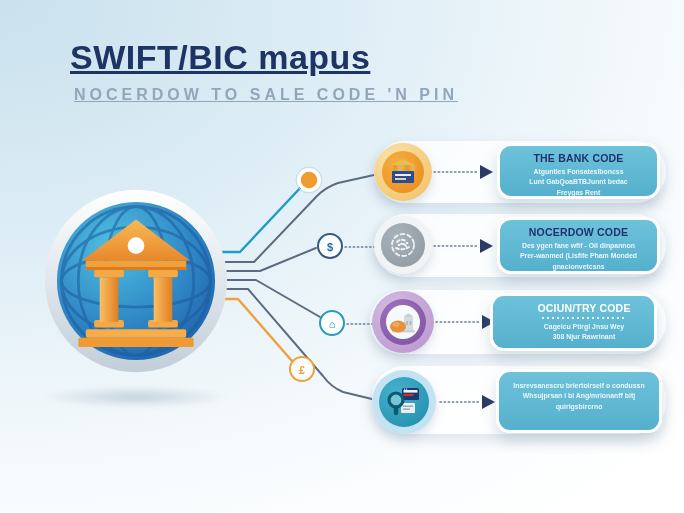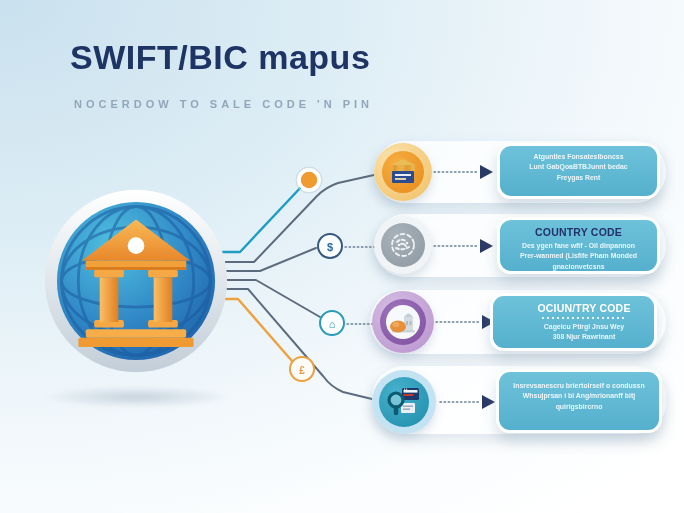--- a/index.html
+++ b/index.html
@@ -4,30 +4,30 @@
 <style>
   html,body{margin:0;padding:0;}
   body{
     width:684px;height:513px;position:relative;overflow:hidden;
     font-family:"Liberation Sans", sans-serif;
     background:radial-gradient(140% 130% at 0% 0%, #c9e1ee 0%, #ddedf5 35%, #f0f7fb 62%, #fbfdfe 82%, #ffffff 100%);
   }
   .abs{position:absolute;}
   
   .title{left:70px;top:38px;font-size:34px;font-weight:bold;color:#1d3464;letter-spacing:.5px;}
-  .subtitle{left:74px;top:86px;font-size:11px;font-weight:600;color:#92a6ba;letter-spacing:4px;margin-top:12px;}
+  .subtitle{left:74px;top:86px;font-size:16px;font-weight:600;color:#92a6ba;letter-spacing:4px;}
   
   .row-panel{background:rgba(255,255,255,.78);border-radius:32px;box-shadow:0 6px 14px rgba(125,150,175,.22);}
   .panel-1{left:374px;top:141px;width:292px;height:62px;}
   .panel-2{left:374px;top:214px;width:292px;height:63px;}
   .panel-3{left:370px;top:290px;width:296px;height:64px;}
   .panel-4{left:372px;top:366px;width:294px;height:68px;}
   
   .layer{left:0;top:0;width:684px;height:513px;pointer-events:none;}
-  .z1{z-index:1;} .z2{z-index:2;} .z3{z-index:3;} .z4{z-index:4;}
+  .z1{z-index:1;} .z2{z-index:2;text-decoration:underline;} .z3{z-index:3;} .z4{z-index:4;}
   
   .hub{left:43px;top:188px;width:186px;height:186px;}
   .hub-shadow{left:38px;top:386px;width:196px;height:22px;border-radius:50%;
     background:radial-gradient(ellipse at center, rgba(100,125,150,.30) 0%, rgba(100,125,150,0) 68%);
     filter:blur(2px);}
   
   .step-outer{border-radius:50%;display:flex;align-items:center;justify-content:center;box-shadow:0 5px 10px rgba(120,145,170,.25);}
   .step-inner{border-radius:50%;display:flex;align-items:center;justify-content:center;}
   .io-1{left:374px;top:143px;width:58px;height:58px;background:radial-gradient(circle at 35% 30%, #fbe3ae, #f0bf62);}
   .ii-1{width:42px;height:42px;background:radial-gradient(circle at 35% 30%, #f6ae3f, #e88a1d);}
@@ -216,27 +216,28 @@
       <rect x="16" y="20" width="14" height="10" rx="1" fill="#e9eff3"></rect>
       <rect x="18" y="22.4" width="10" height="1.6" fill="#9fb0bd"></rect>
       <rect x="18" y="25.4" width="7" height="1.6" fill="#9fb0bd"></rect>
       <circle cx="11" cy="17" r="7" fill="rgba(230,245,250,.35)" stroke="#0d5b70" stroke-width="3.2"></circle>
       <path d="M11 24.4 L11 30" stroke="#0d5b70" stroke-width="4.5" stroke-linecap="round"></path>
     </svg>
   </div>
 </div>
 
 <div class="abs card card-1 z4">
+  <div class="card-title">THE BANK CODE</div>
   <div class="card-line">Atguntles Fonsateslboncss</div>
   <div class="card-line">Lunt GabQoaBTBJunnt bedac</div>
   <div class="card-line">Freygas Rent</div>
 </div>
 
 <div class="abs card card-2 z4">
-  <div class="card-title">COUNTRY CODE</div>
+  <div class="card-title">NOCERDOW CODE</div>
   <div class="card-line">Des ygen fane wfif - Oil dinpannon</div>
   <div class="card-line">Prer-wanmed (Lisfife Pham Monded</div>
   <div class="card-line">gnacionvetcsns</div>
 </div>
 
 <div class="abs card card-3 z4">
   <div class="card-title">OCIUN/TRY CODE</div>
   <div class="card-squiggle"></div>
   <div class="card-line">Cageicu Ptirgl Jnsu Wey</div>
   <div class="card-line">308 Njur Rawrinant</div>

